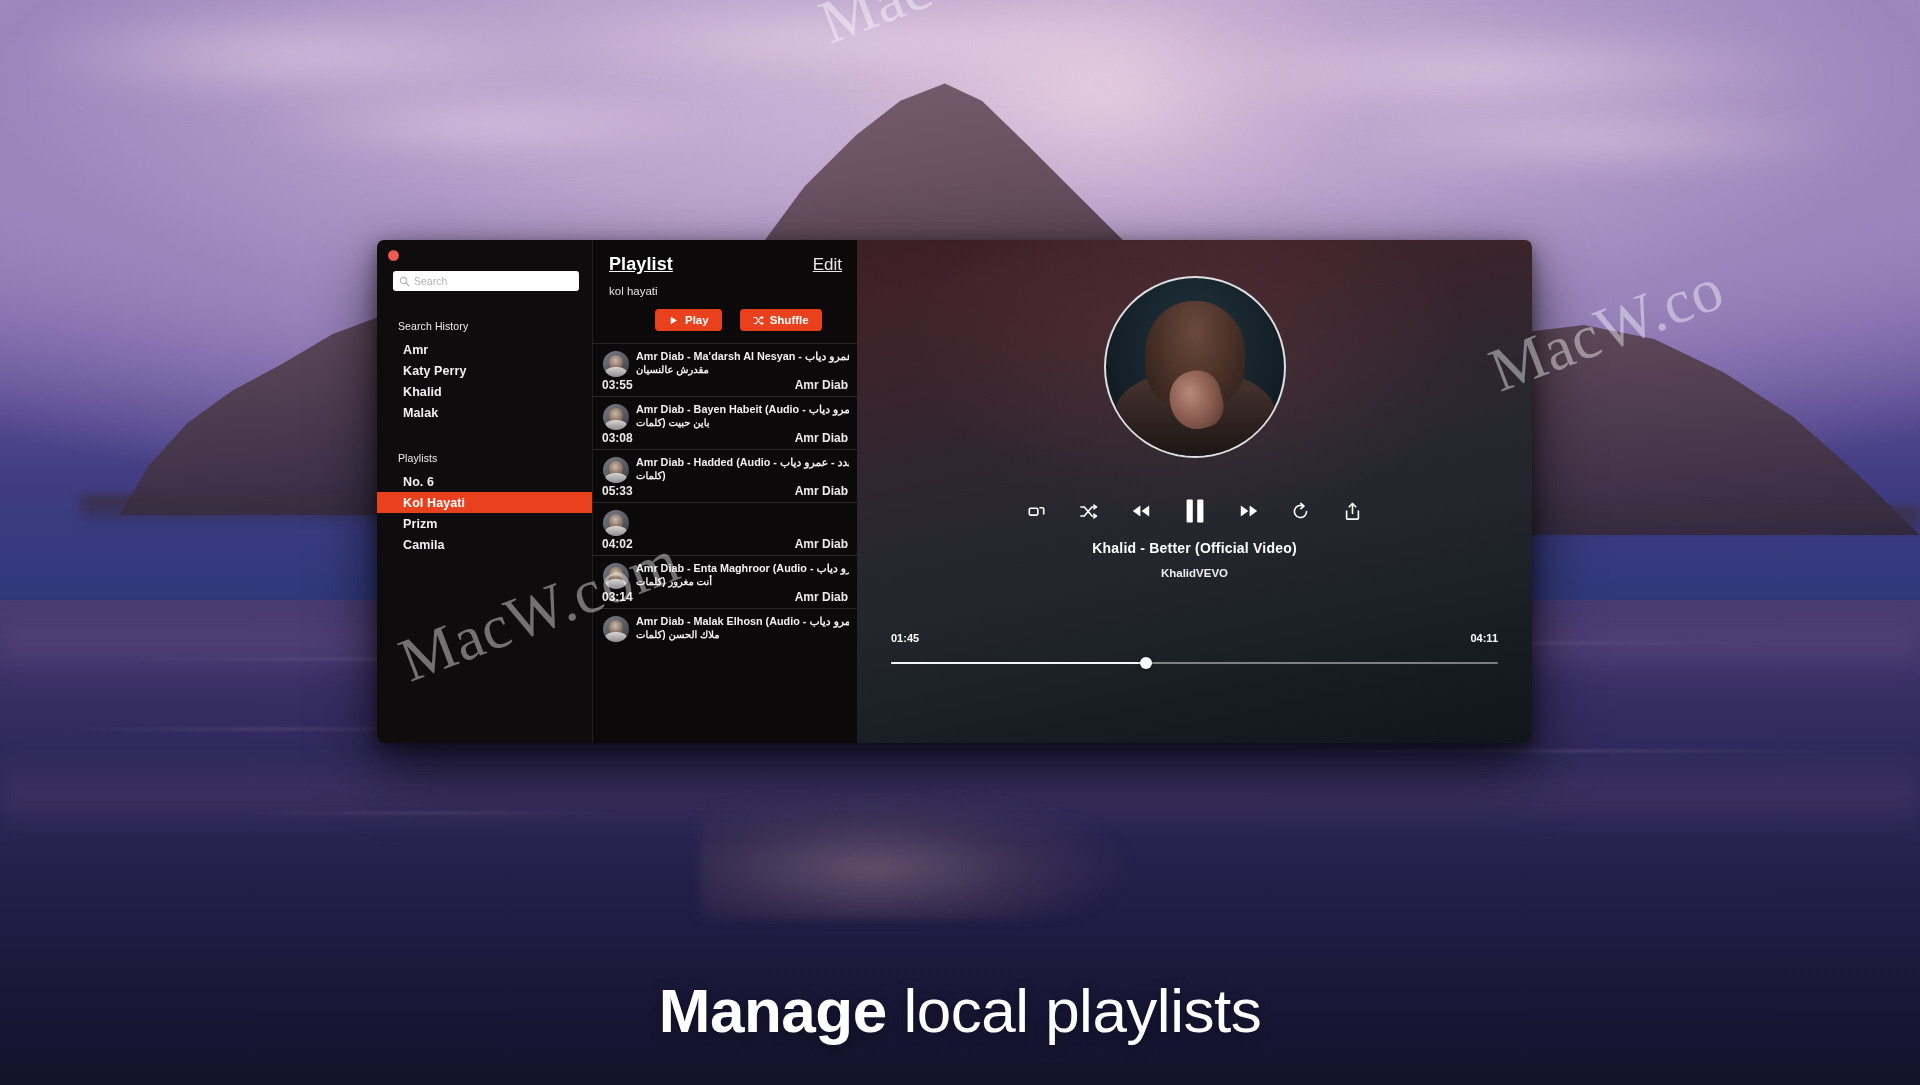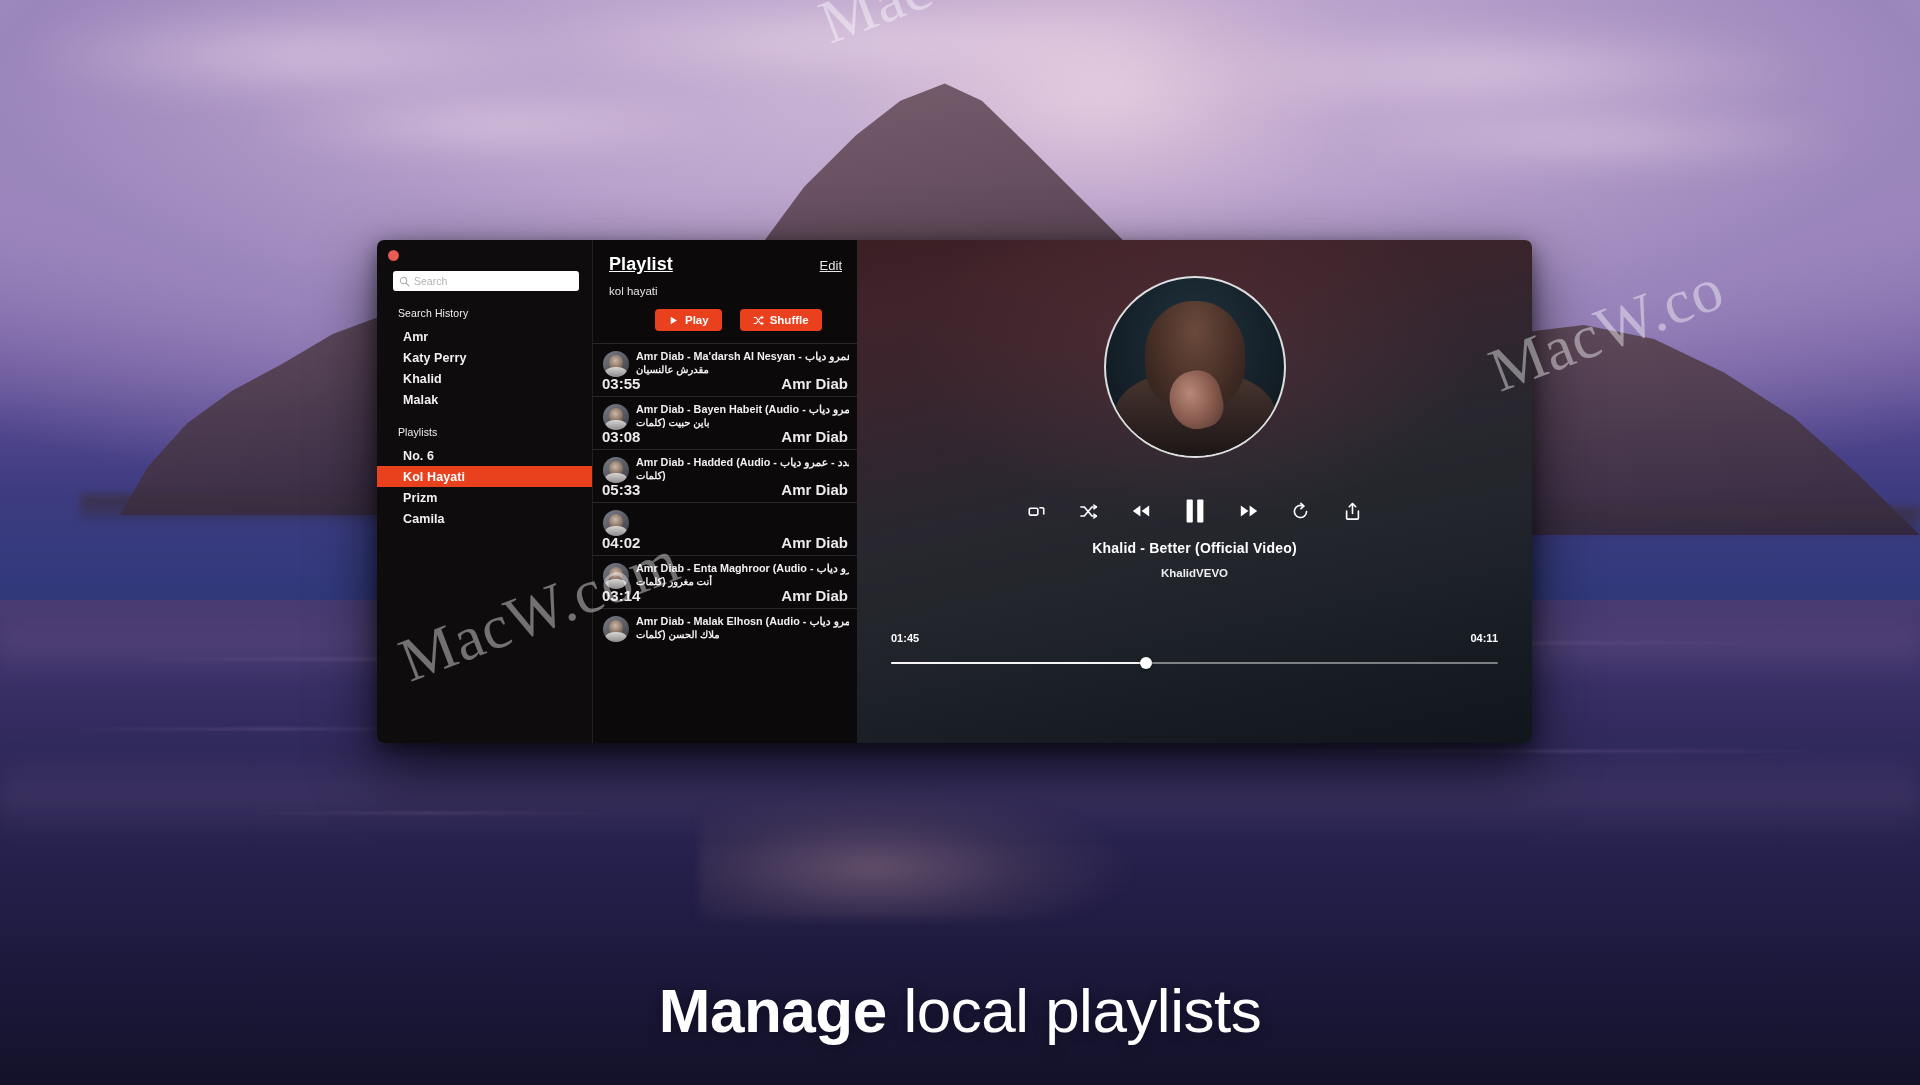--- a/index.html
+++ b/index.html
@@ -156,21 +156,21 @@
     border: 0; outline: 0; background: transparent;
     font-family: "Liberation Sans", sans-serif;
     font-size: 10.5px; color: #333; width: 100%;
   }
   #search-input::placeholder { color: #b2b2b2; }
 
   .section-label {
     color: #f0eef0;
     font-size: 10.5px;
     padding: 0 0 0 21px;
-    margin-top: 16px; margin-bottom: 7px;
+    margin-top: 29px; margin-bottom: 7px;
     letter-spacing: .1px;
   }
   .nav-item {
     height: 21px;
     display: flex; align-items: center;
     padding-left: 26px;
     color: #f2f0f2;
     font-size: 12.5px;
     font-weight: 600;
     letter-spacing: .1px;
@@ -182,21 +182,21 @@
     width: 265px; flex: 0 0 265px;
     height: 100%;
     background: #0b090a;
     border-left: 1px solid #241f20;
     display: flex; flex-direction: column;
     overflow: hidden;
   }
   #playlist-head { padding: 14px 15px 0 16px; }
   #playlist-title-row { display: flex; align-items: baseline; justify-content: space-between; }
   #playlist-title { color: #fff; font-size: 18px; font-weight: bold; letter-spacing: .1px; text-decoration: underline; }
-  #edit-button { color: #e9e7e8; font-size: 13px; text-decoration: underline; }
+  #edit-button { color: #e9e7e8; font-size: 17px; text-decoration: underline; }
   #playlist-sub { color: #e6e3e4; font-size: 11.5px; margin-top: 10px; }
 
   #action-row { display: flex; gap: 18px; margin: 12px 0 0 46px; }
   .action-btn {
     height: 22px;
     border-radius: 4px;
     background: #e9401e;
     color: #fff;
     font-size: 11.5px;
     font-weight: bold;
@@ -236,21 +236,21 @@
     white-space: nowrap; overflow: hidden;
   }
   .track-title2 {
     color: #f2f0f1; font-size: 10px; font-weight: bold;
     line-height: 13px; direction: rtl; text-align: left;
     white-space: nowrap; overflow: hidden;
   }
   .track-meta {
     position: absolute; left: 9px; right: 9px; bottom: 4px;
     display: flex; justify-content: space-between;
-    font-size: 15px; color: #eceaeb; font-weight: bold;
+    font-size: 12px; color: #eceaeb; font-weight: bold;
   }
 
   
   #player {
     flex: 1; height: 100%;
     position: relative;
     background:
       linear-gradient(168deg,
         #3a1f25 0%,
         #40232a 10%,

